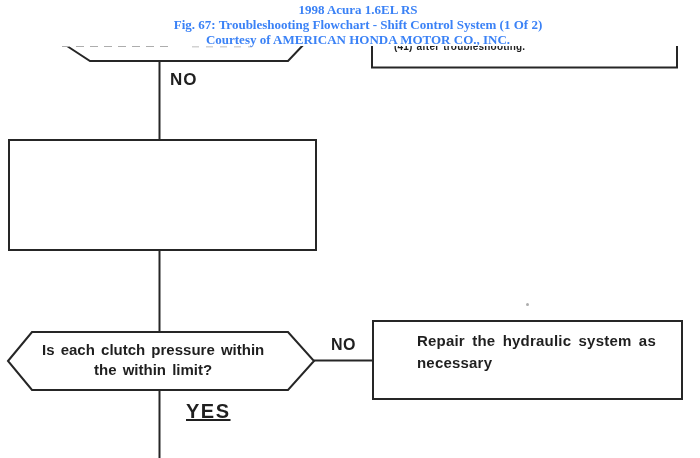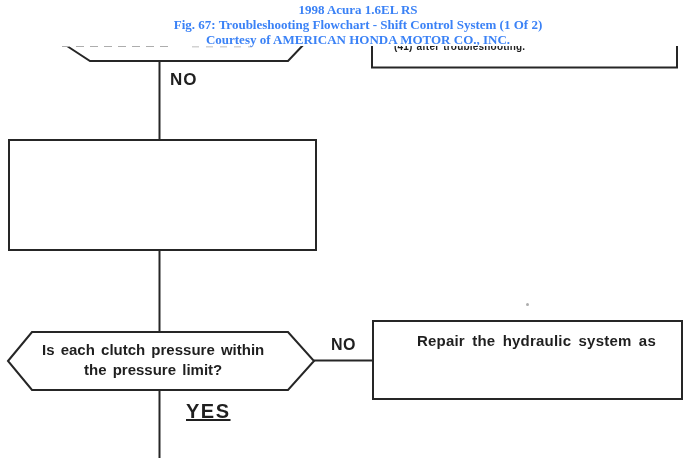--- a/index.html
+++ b/index.html
@@ -63,29 +63,30 @@
     <rect class="shape" x="373" y="321" width="309" height="78"></rect>
   </svg>
 
   <div class="t tb-text">(41) after troubleshooting.</div>
 
   <div class="t no-top">NO</div>
 
 
   <div class="t dec-text">
     <div>Is each clutch pressure within</div>
-    <div>the pressure limit?</div>
+    <div>the within limit?</div>
   </div>
 
   <div class="t no-right">NO</div>
 
   <div class="t yes">YES</div>
 
   <div class="t repair-text">
     <div>Repair the hydraulic system as</div>
+    <div>necessary</div>
   </div>
 
   <div class="speck"></div>
 
   <div class="hdr">
     <div>1998 Acura 1.6EL RS</div>
     <div>Fig. 67: Troubleshooting Flowchart - Shift Control System (1 Of 2)</div>
     <div>Courtesy of AMERICAN HONDA MOTOR CO., INC.</div>
   </div>
 

